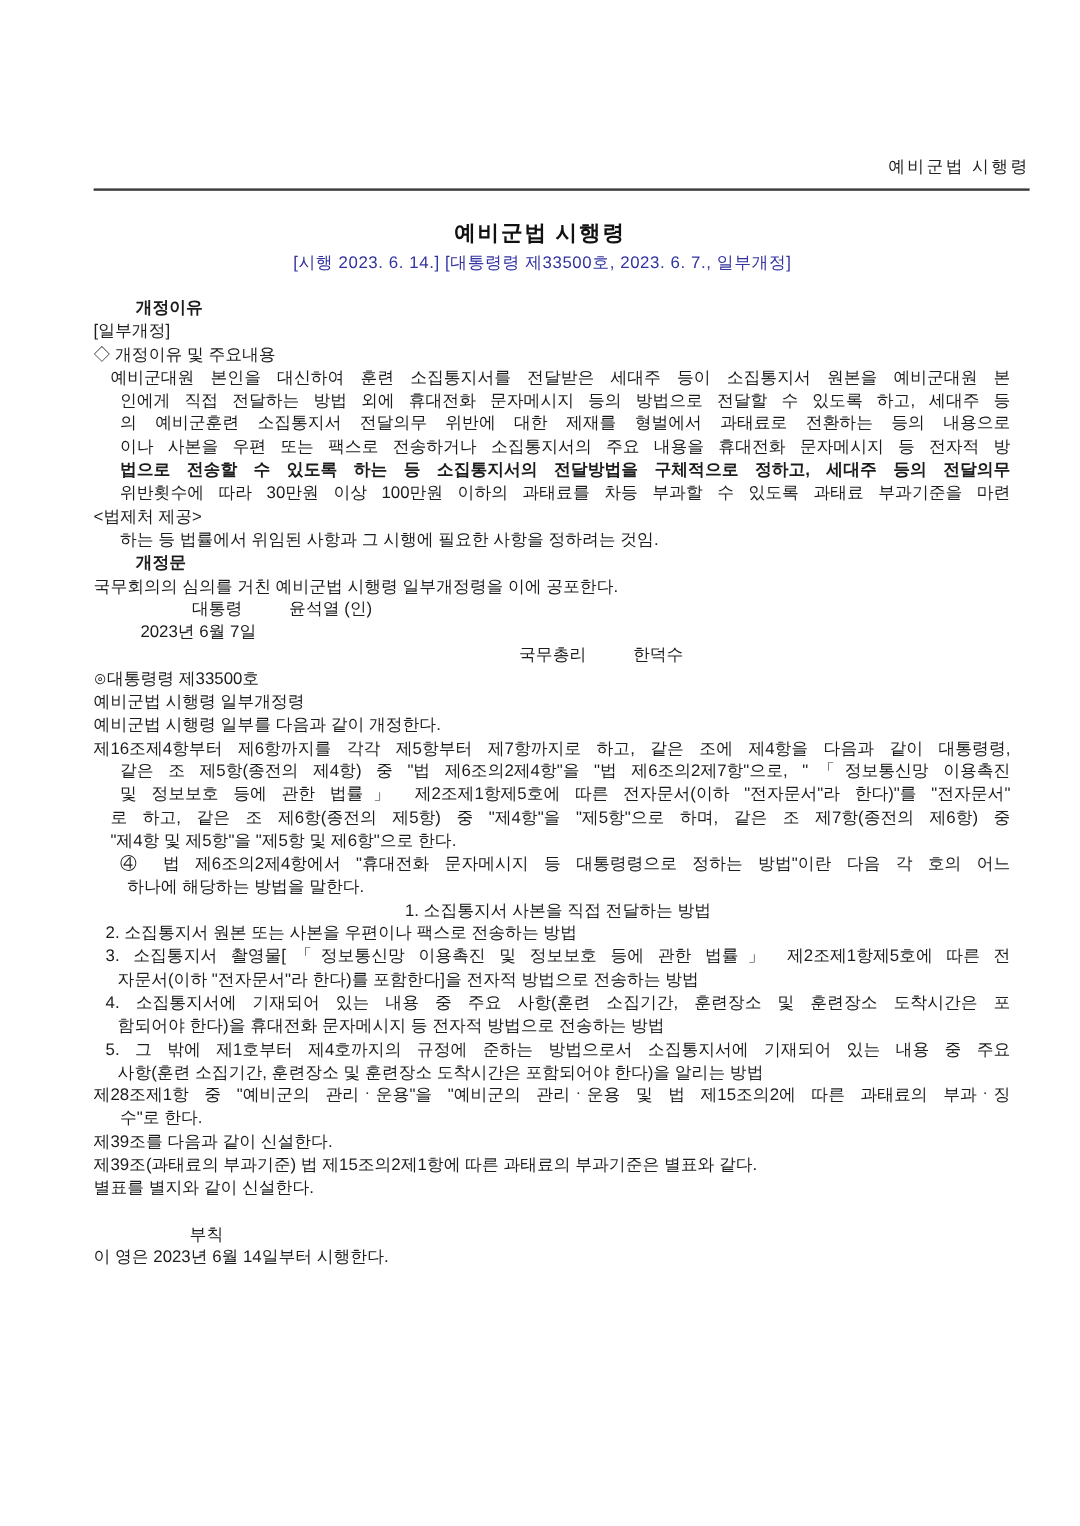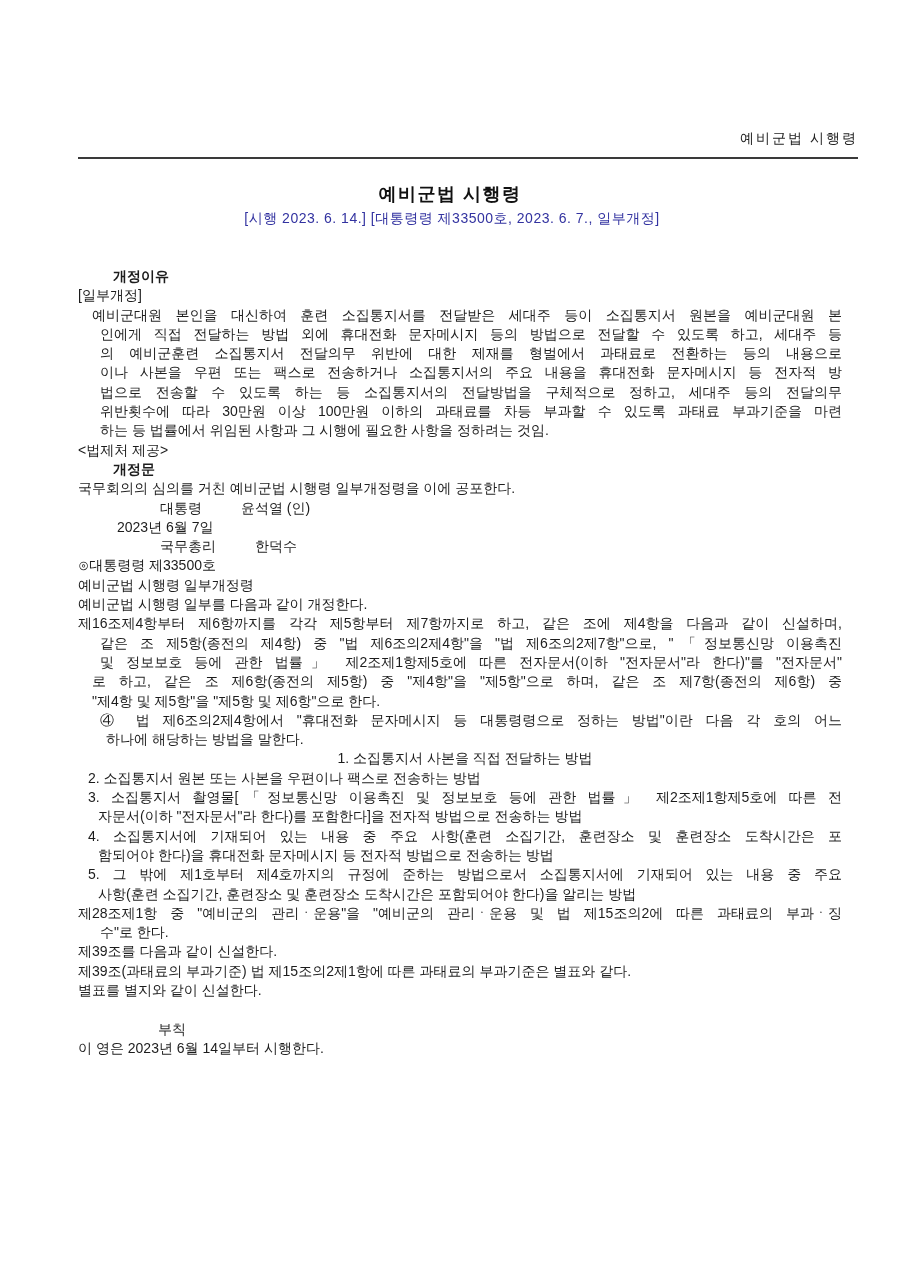--- a/index.html
+++ b/index.html
@@ -96,39 +96,40 @@
 
   <div class="header-text">예비군법 시행령</div>
 
   <div class="header-rule"></div>
 
   <div class="doc-title">예비군법 시행령</div>
 
   <div class="doc-subtitle" style="color: rgb(50, 50, 160);">[시행 2023. 6. 14.] [대통령령 제33500호, 2023. 6. 7., 일부개정]</div>
 
   <div class="doc-body" id="doc-lines">
-      <div class="line b" style="padding-left: 35px; margin-top: 20px;">개정이유</div>
+      <div class="line b" style="padding-left: 35px;">개정이유</div>
       <div class="line">[일부개정]</div>
+      <div class="line">◇ 개정이유 및 주요내용</div>
       <div class="line j" style="padding-left: 14px;">예비군대원 본인을 대신하여 훈련 소집통지서를 전달받은 세대주 등이 소집통지서 원본을 예비군대원 본</div>
       <div class="line j" style="padding-left: 22px;">인에게 직접 전달하는 방법 외에 휴대전화 문자메시지 등의 방법으로 전달할 수 있도록 하고, 세대주 등</div>
       <div class="line j" style="padding-left: 22px;">의 예비군훈련 소집통지서 전달의무 위반에 대한 제재를 형벌에서 과태료로 전환하는 등의 내용으로</div>
       <div class="line j" style="padding-left: 22px;">이나 사본을 우편 또는 팩스로 전송하거나 소집통지서의 주요 내용을 휴대전화 문자메시지 등 전자적 방</div>
-      <div class="line j" style="padding-left: 22px;">법으로 전송할 수 있도록 하는 등 소집통지서의 전달방법을 구체적으로 정하고, 세대주 등의 전달의무</div>
+      <div class="line j" style="padding-left: 22px; font-weight: bold;">법으로 전송할 수 있도록 하는 등 소집통지서의 전달방법을 구체적으로 정하고, 세대주 등의 전달의무</div>
       <div class="line j" style="padding-left: 22px;">위반횟수에 따라 30만원 이상 100만원 이하의 과태료를 차등 부과할 수 있도록 과태료 부과기준을 마련</div>
+      <div class="line">&lt;법제처 제공&gt;</div>
       <div class="line" style="padding-left: 22px;">하는 등 법률에서 위임된 사항과 그 시행에 필요한 사항을 정하려는 것임.</div>
-      <div class="line">&lt;법제처 제공&gt;</div>
       <div class="line b" style="padding-left: 35px;">개정문</div>
       <div class="line">국무회의의 심의를 거친 예비군법 시행령 일부개정령을 이에 공포한다.</div>
       <div class="line" style="padding-left: 82px;">대통령          윤석열 (인)</div>
       <div class="line" style="padding-left: 39px;">2023년 6월 7일</div>
-      <div class="line" style="padding-left: 82px;">국무총리          한덕수</div>
+      <div class="line" style="padding-left: 82px; text-align: center;">국무총리          한덕수</div>
       <div class="line">⊙대통령령 제33500호</div>
       <div class="line">예비군법 시행령 일부개정령</div>
       <div class="line">예비군법 시행령 일부를 다음과 같이 개정한다.</div>
-      <div class="line j">제16조제4항부터 제6항까지를 각각 제5항부터 제7항까지로 하고, 같은 조에 제4항을 다음과 같이 신설하며,</div>
+      <div class="line j">제16조제4항부터 제6항까지를 각각 제5항부터 제7항까지로 하고, 같은 조에 제4항을 다음과 같이 대통령령,</div>
       <div class="line j" style="padding-left: 22px;">같은 조 제5항(종전의 제4항) 중 "법 제6조의2제4항"을 "법 제6조의2제7항"으로, "「정보통신망 이용촉진</div>
       <div class="line j" style="padding-left: 22px;">및 정보보호 등에 관한 법률」 제2조제1항제5호에 따른 전자문서(이하 "전자문서"라 한다)"를 "전자문서"</div>
       <div class="line j" style="padding-left: 14px;">로 하고, 같은 조 제6항(종전의 제5항) 중 "제4항"을 "제5항"으로 하며, 같은 조 제7항(종전의 제6항) 중</div>
       <div class="line" style="padding-left: 14px;">"제4항 및 제5항"을 "제5항 및 제6항"으로 한다.</div>
       <div class="line j" style="padding-left: 22px;">④ 법 제6조의2제4항에서 "휴대전화 문자메시지 등 대통령령으로 정하는 방법"이란 다음 각 호의 어느</div>
       <div class="line" style="padding-left: 28px;">하나에 해당하는 방법을 말한다.</div>
       <div class="line" style="padding-left: 10px; text-align: center;">1. 소집통지서 사본을 직접 전달하는 방법</div>
       <div class="line" style="padding-left: 10px;">2. 소집통지서 원본 또는 사본을 우편이나 팩스로 전송하는 방법</div>
       <div class="line j" style="padding-left: 10px;">3. 소집통지서 촬영물[「정보통신망 이용촉진 및 정보보호 등에 관한 법률」 제2조제1항제5호에 따른 전</div>
       <div class="line" style="padding-left: 20px;">자문서(이하 "전자문서"라 한다)를 포함한다]을 전자적 방법으로 전송하는 방법</div>

